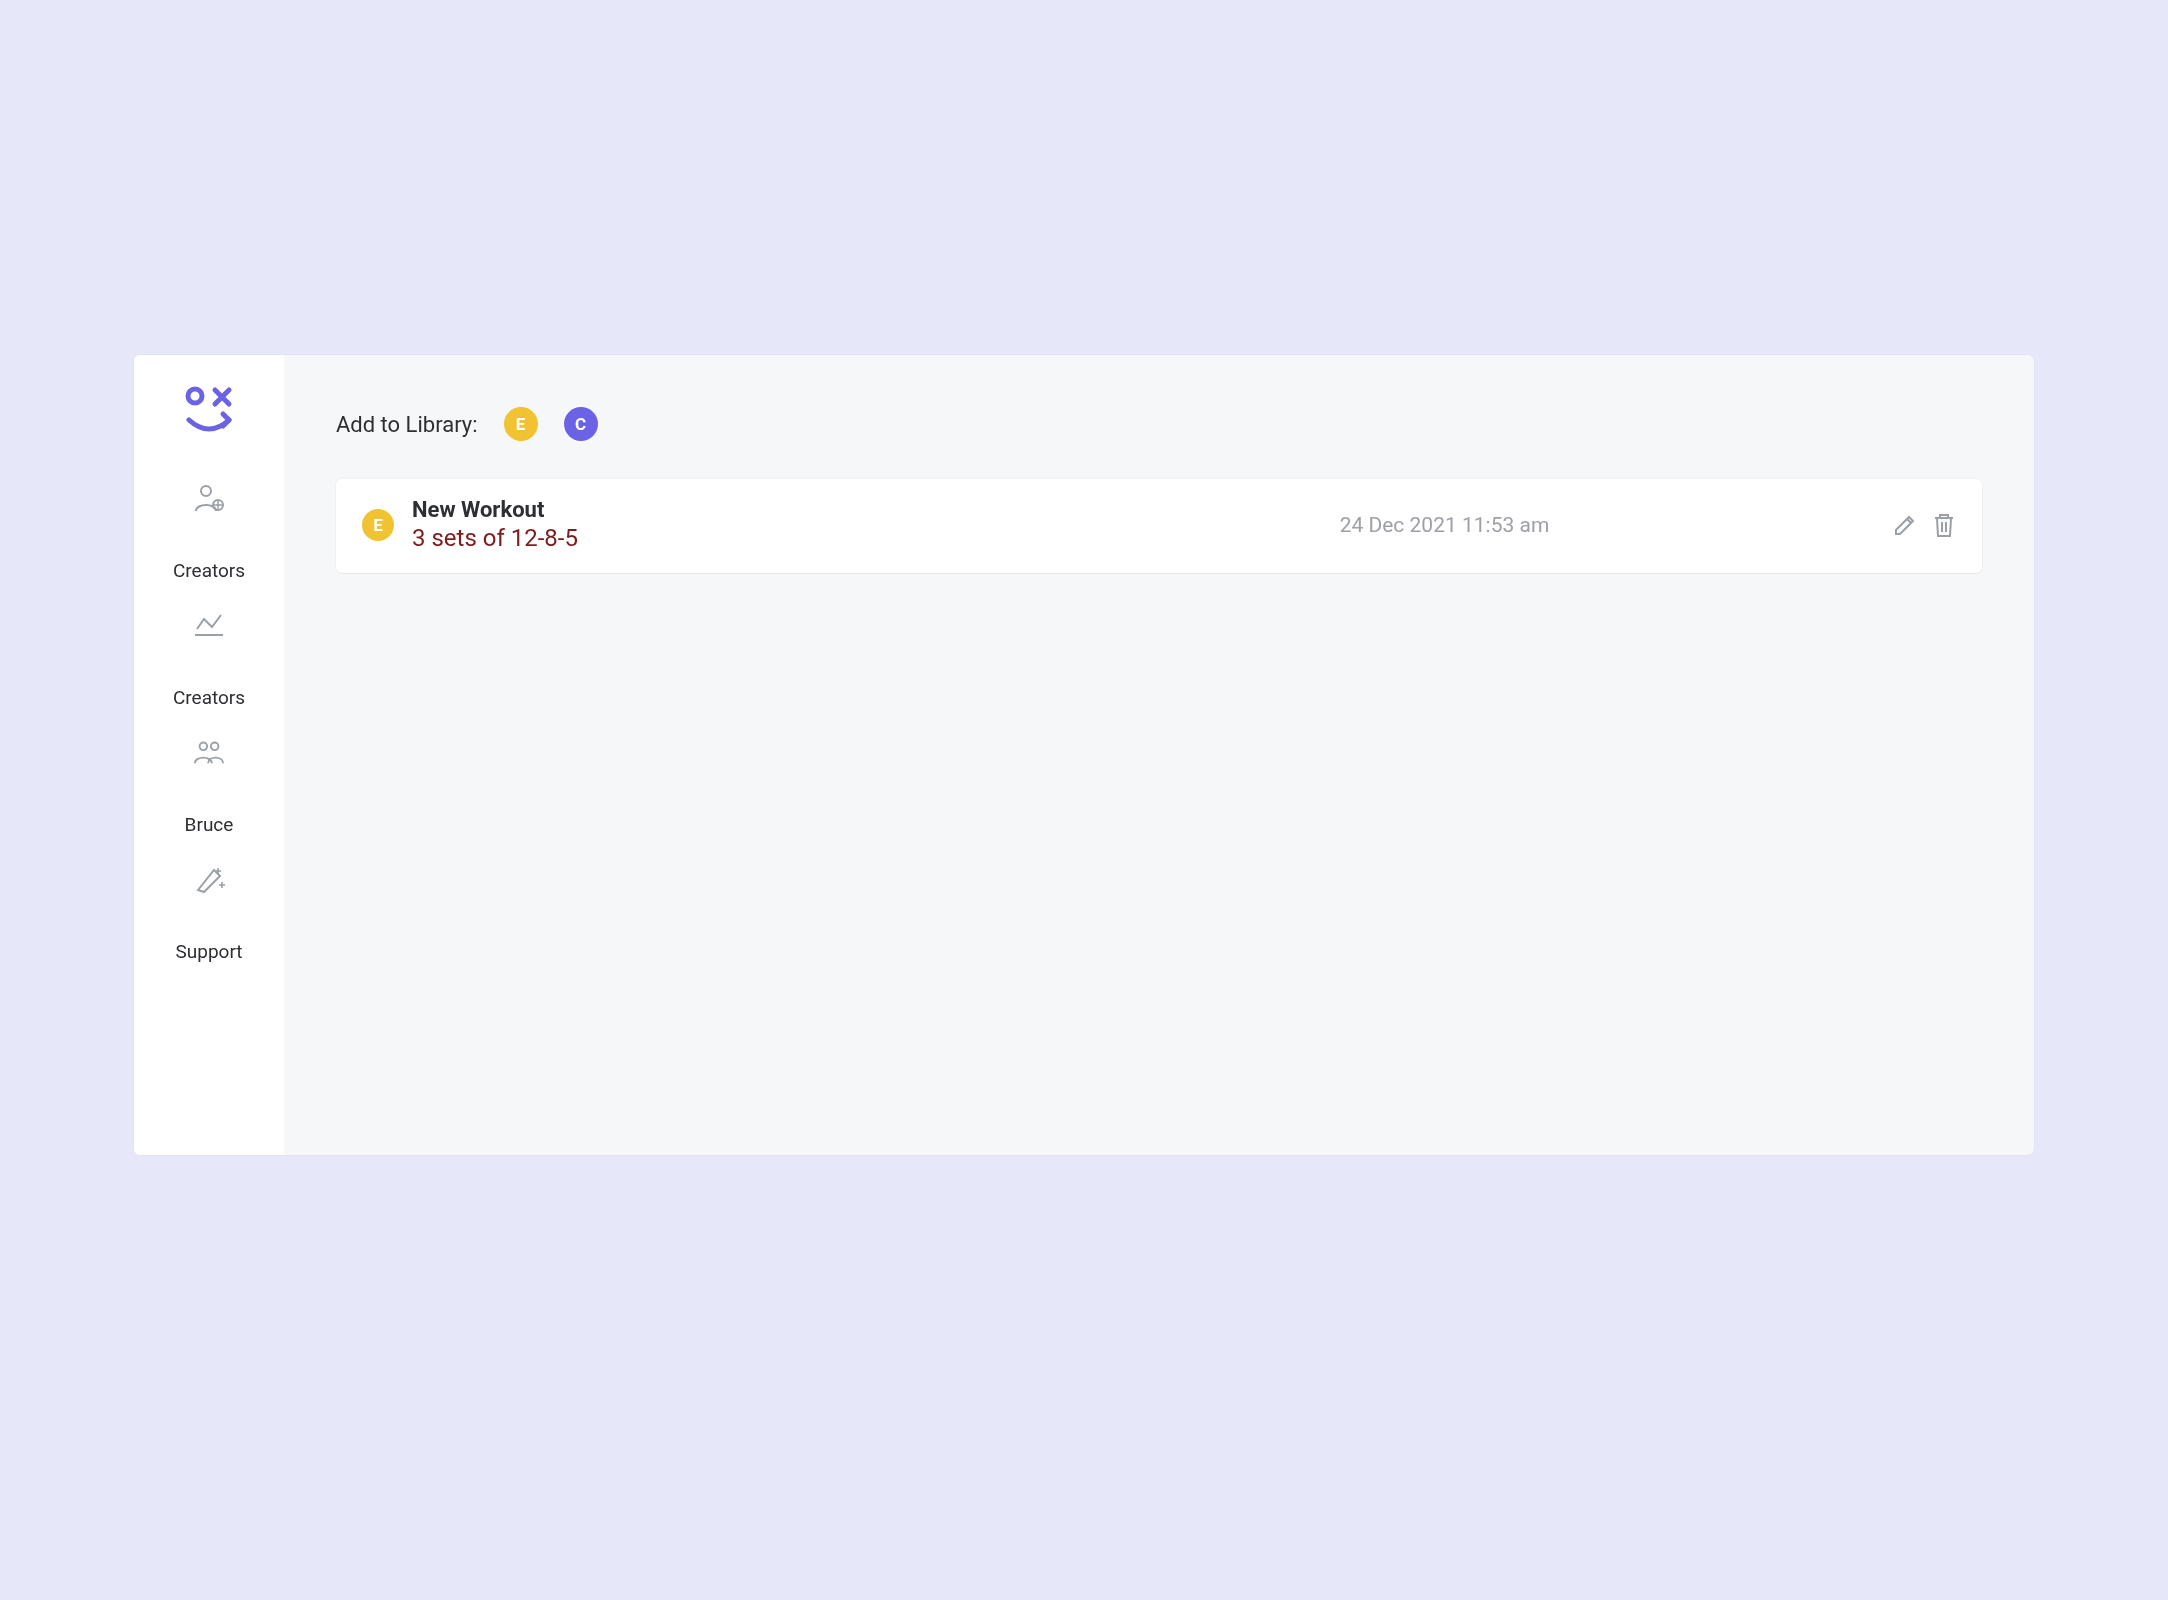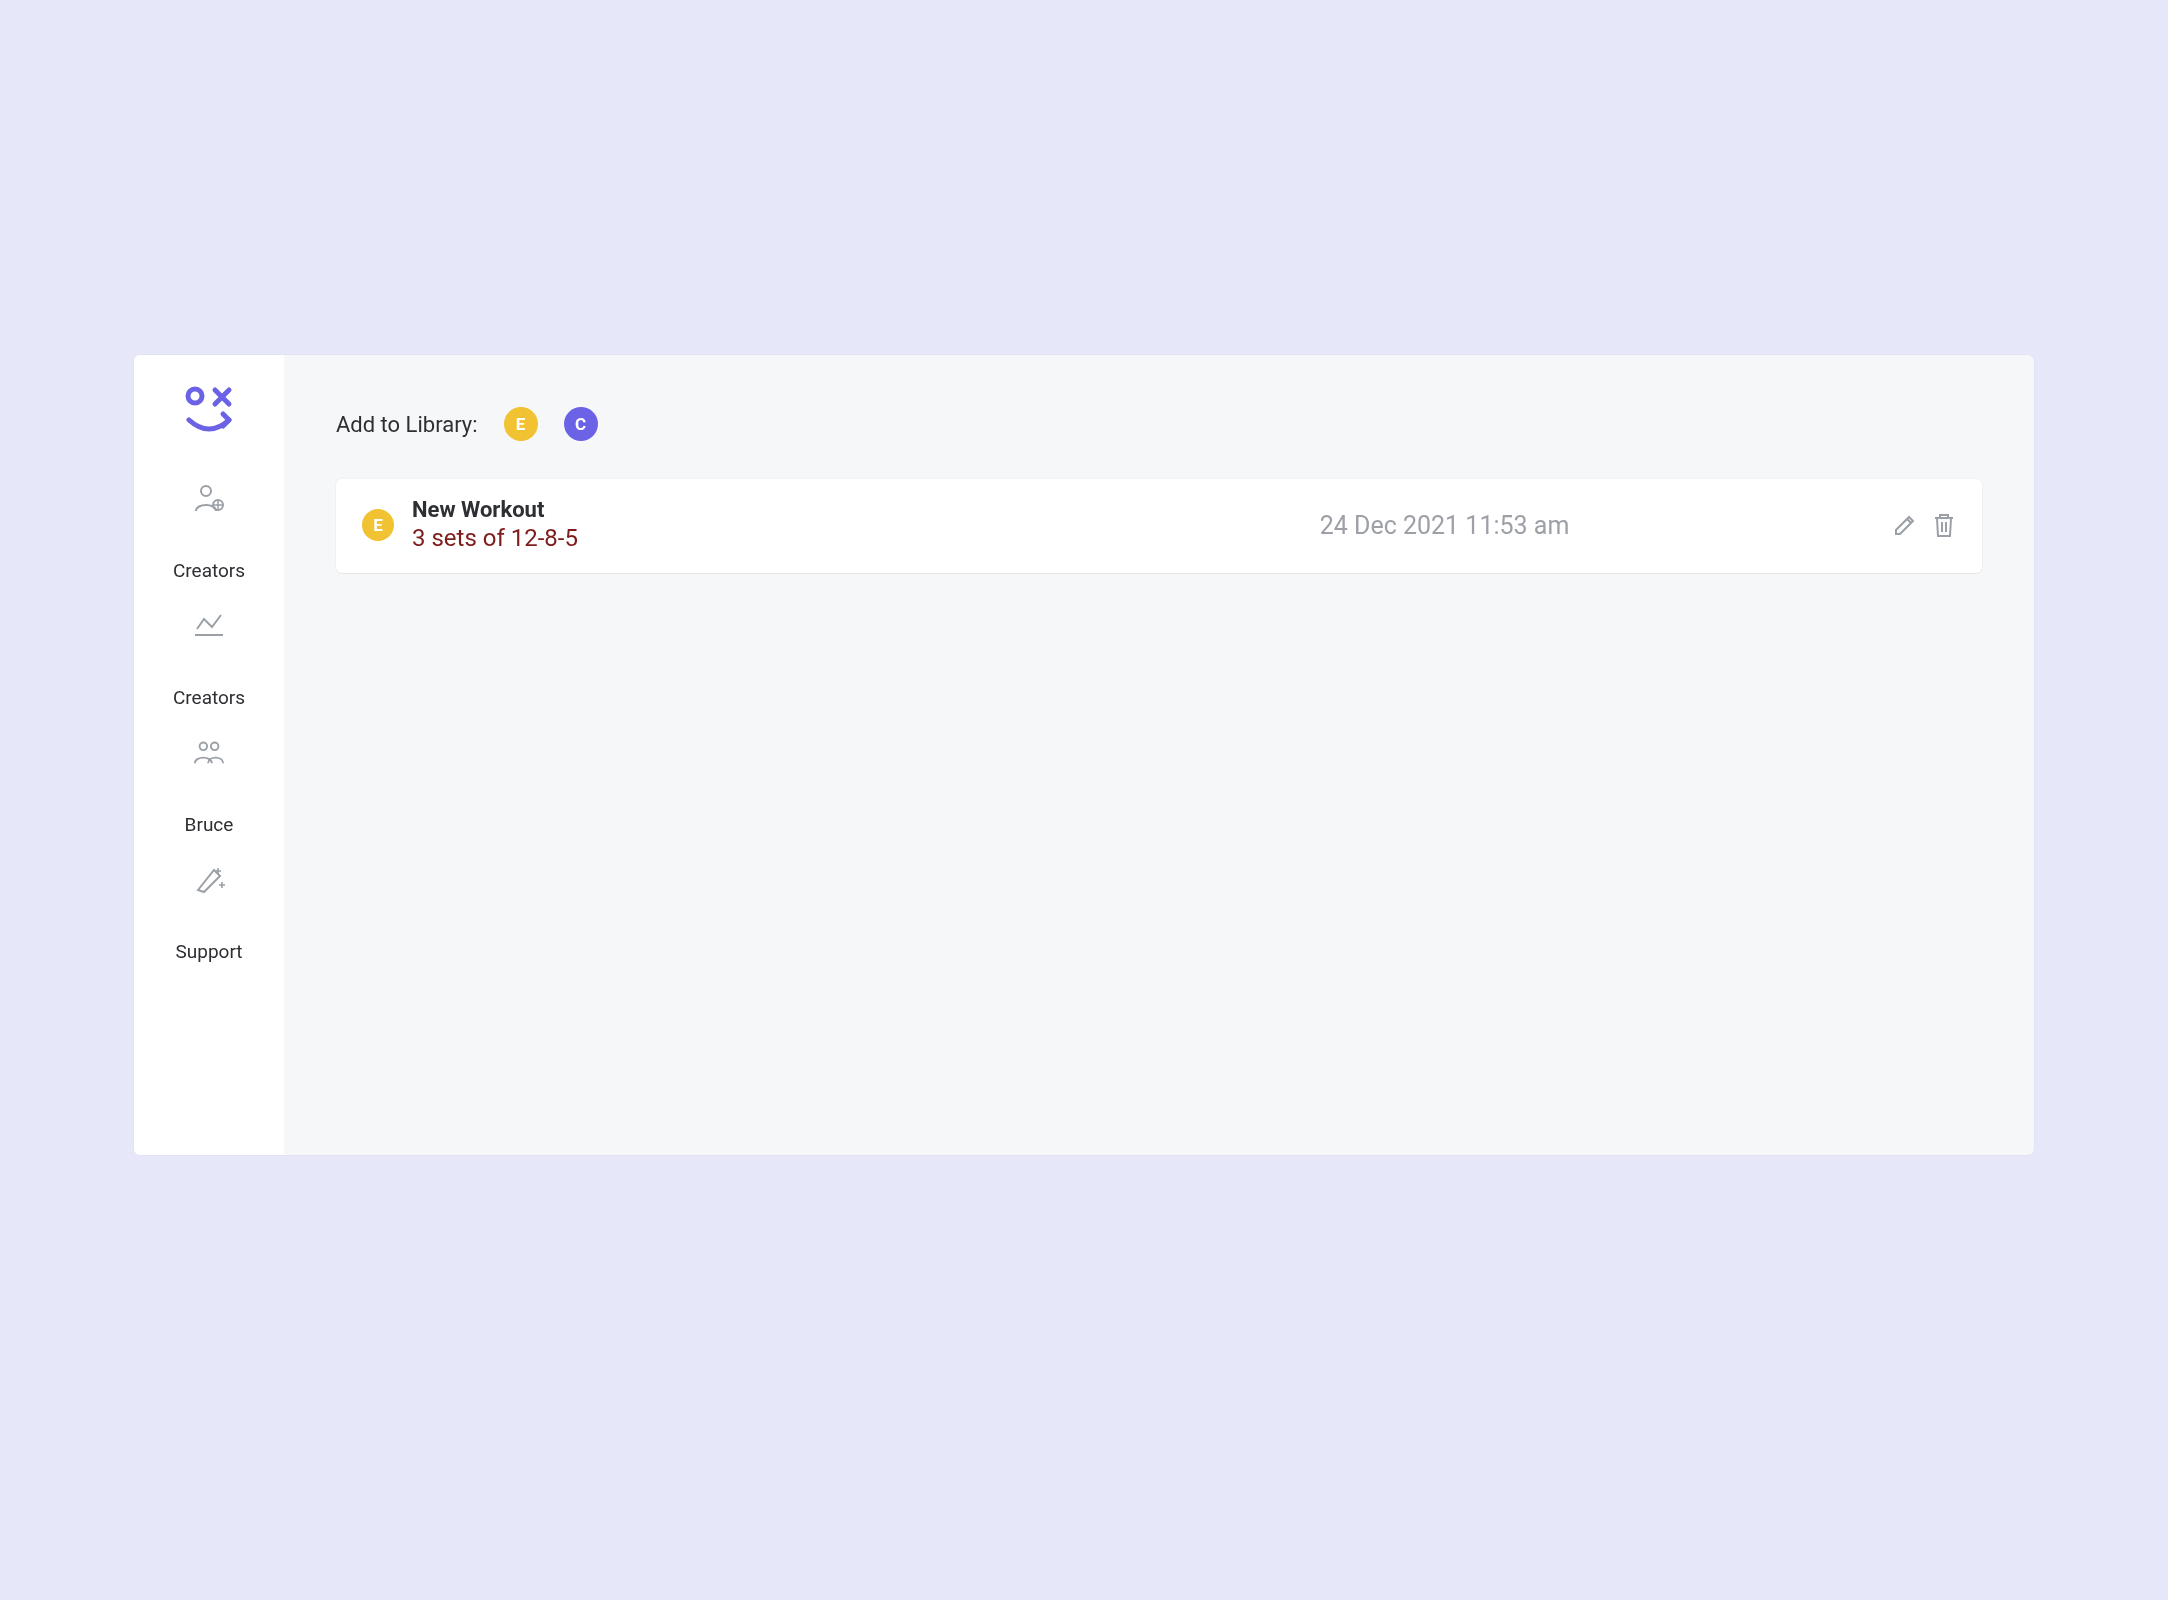--- a/index.html
+++ b/index.html
@@ -127,21 +127,21 @@
     font-size: 17px;
     font-weight: 700;
     display: flex;
     align-items: center;
     justify-content: center;
   }
   .card-texts { display: flex; flex-direction: column; }
   .card-title { font-size: 22px; font-weight: 700; color: #2d2f33; line-height: 1.2; }
   .card-subtitle { font-size: 24px; color: #7f1d1d; line-height: 1.25; text-align: right; }
   .card-date {
-    font-size: 25px;
+    font-size: 21px;
     color: #9da0a6;
     flex: 1;
     text-align: center;
     margin-left: -260px;
   }
   .card-actions {
     display: flex;
     align-items: center;
     gap: 14px;
     color: #9aa0a6;

